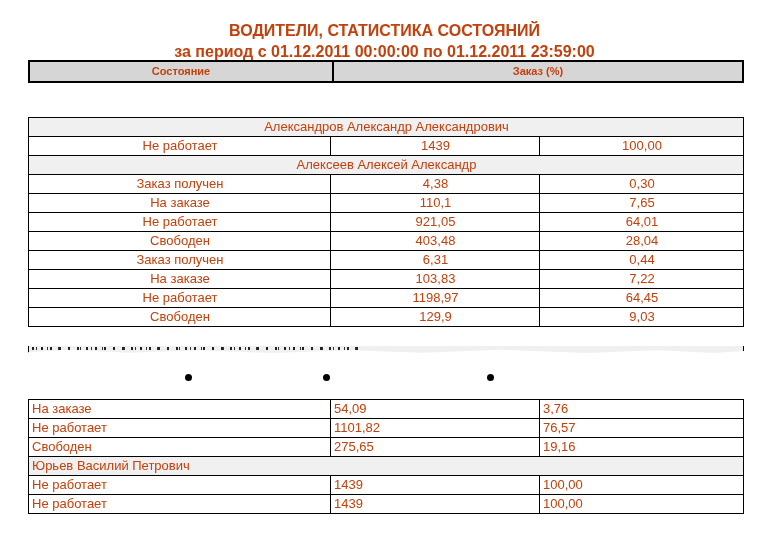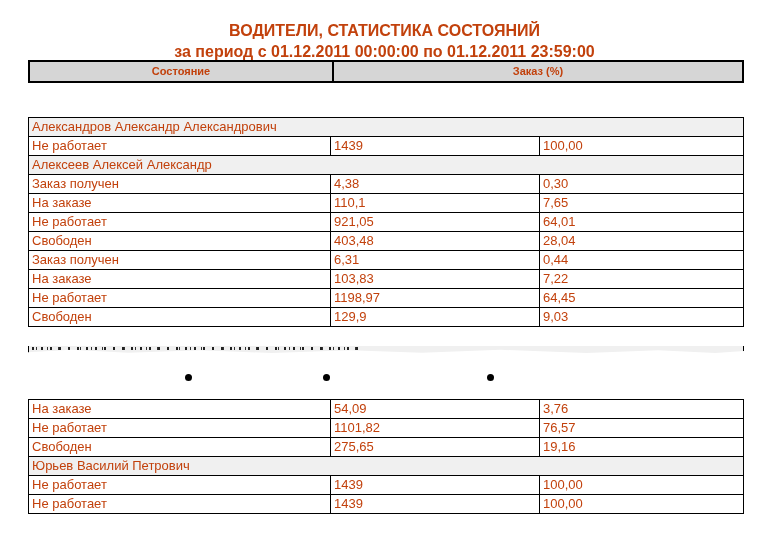--- a/index.html
+++ b/index.html
@@ -28,21 +28,21 @@
     font-size:11px;font-weight:bold;border-right:2px solid var(--border-color);
     padding-bottom:2px;
   }
   .header-cell.c1{width:304px;}
   .header-cell.c2{width:207px;}
   .header-cell.c3{flex:1;border-right:none;}
   table.data-table{
     position:absolute;left:28px;width:716px;
     border-collapse:collapse;table-layout:fixed;
   }
-  table.part1{top:117px;}
+  table.part1{top:117px;text-align:center;}
   table.part2{top:399px;}
   .data-table td{
     border:1px solid var(--border-color);
     height:18px;line-height:18px;font-size:13px;
     padding:0 2px 0 3px;overflow:hidden;white-space:nowrap;
     vertical-align:middle;
   }
   .section-row td{background:var(--section-bg);}
   .torn-row{
     position:absolute;left:28px;top:346px;width:716px;height:7px;

